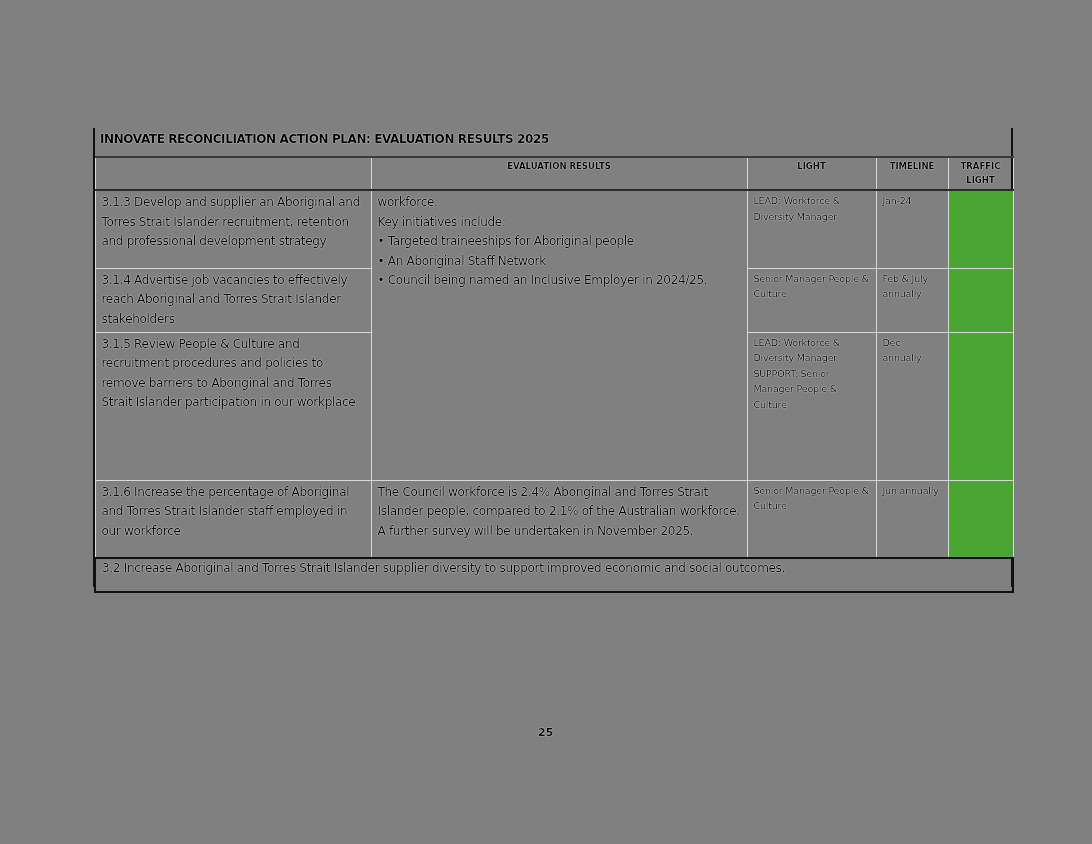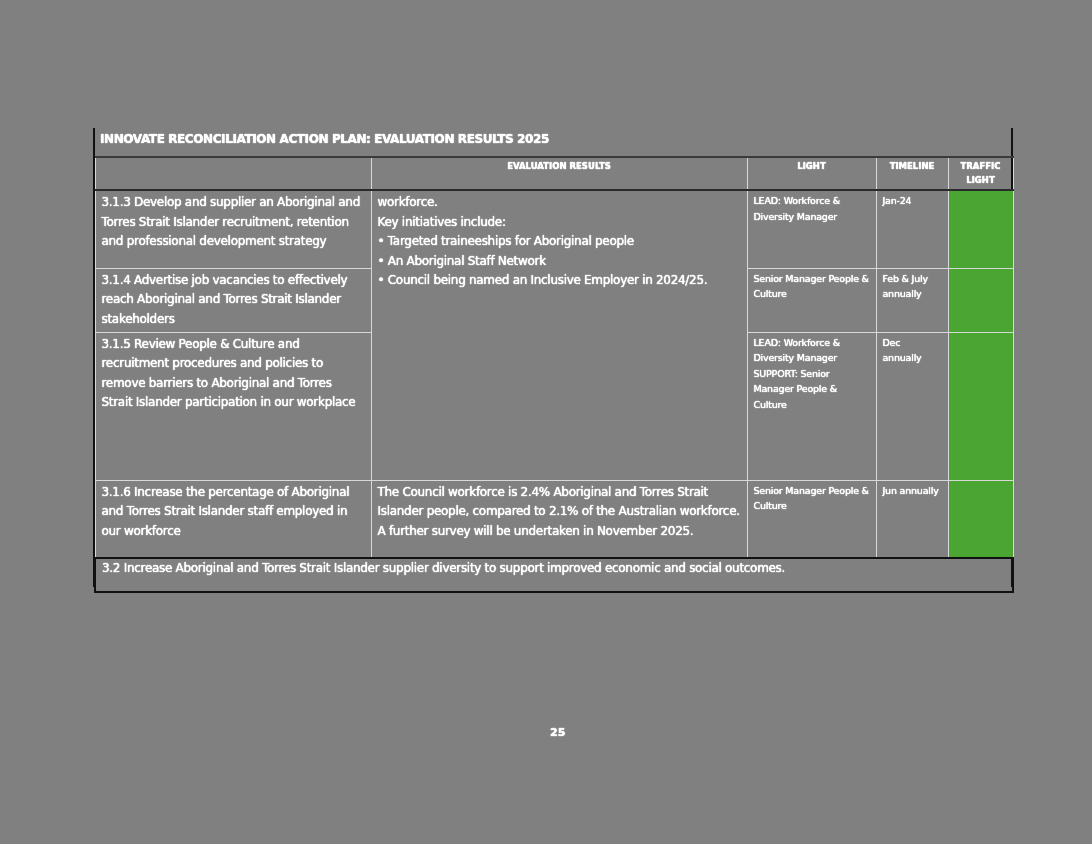--- a/index.html
+++ b/index.html
@@ -5,21 +5,21 @@
   html, body { margin: 0; padding: 0; }
   body {
     width: 1092px; height: 844px;
     background: #808080;
     position: relative;
     overflow: hidden;
     font-family: "DejaVu Sans", sans-serif;
     color: #1a1a1a;
   }
   .txt {
-    color: #ffffff;
+    color: #000000;
     text-shadow: 0 0 1px #ffffff, 0 0 1px #ffffff;
   }
   .doc-frame {
     position: absolute;
     left: 93px; top: 128px;
     width: 920px; height: 459px;
     border-left: 2px solid #111;
     border-right: 2px solid #111;
     box-sizing: border-box;
   }
@@ -77,21 +77,21 @@
   tr.section td {
     border: 2px solid #111;
     font-size: 12px; letter-spacing: -0.3px;
     height: 34px;
     padding: 2px 6px;
   }
   td.timeline { border-left: 2px solid #1a1a1a; }
   .page-number {
     position: absolute;
     left: 538px; top: 726px;
-    font-size: 11px; font-weight: bold; margin-left: 12px;
+    font-size: 11px; font-weight: bold;
   }
 </style>
 </head>
 <body>
 
 <div class="doc-frame"></div>
 
 <div class="doc-title txt">INNOVATE RECONCILIATION ACTION PLAN: EVALUATION RESULTS 2025</div>
 
 <table class="rap">

